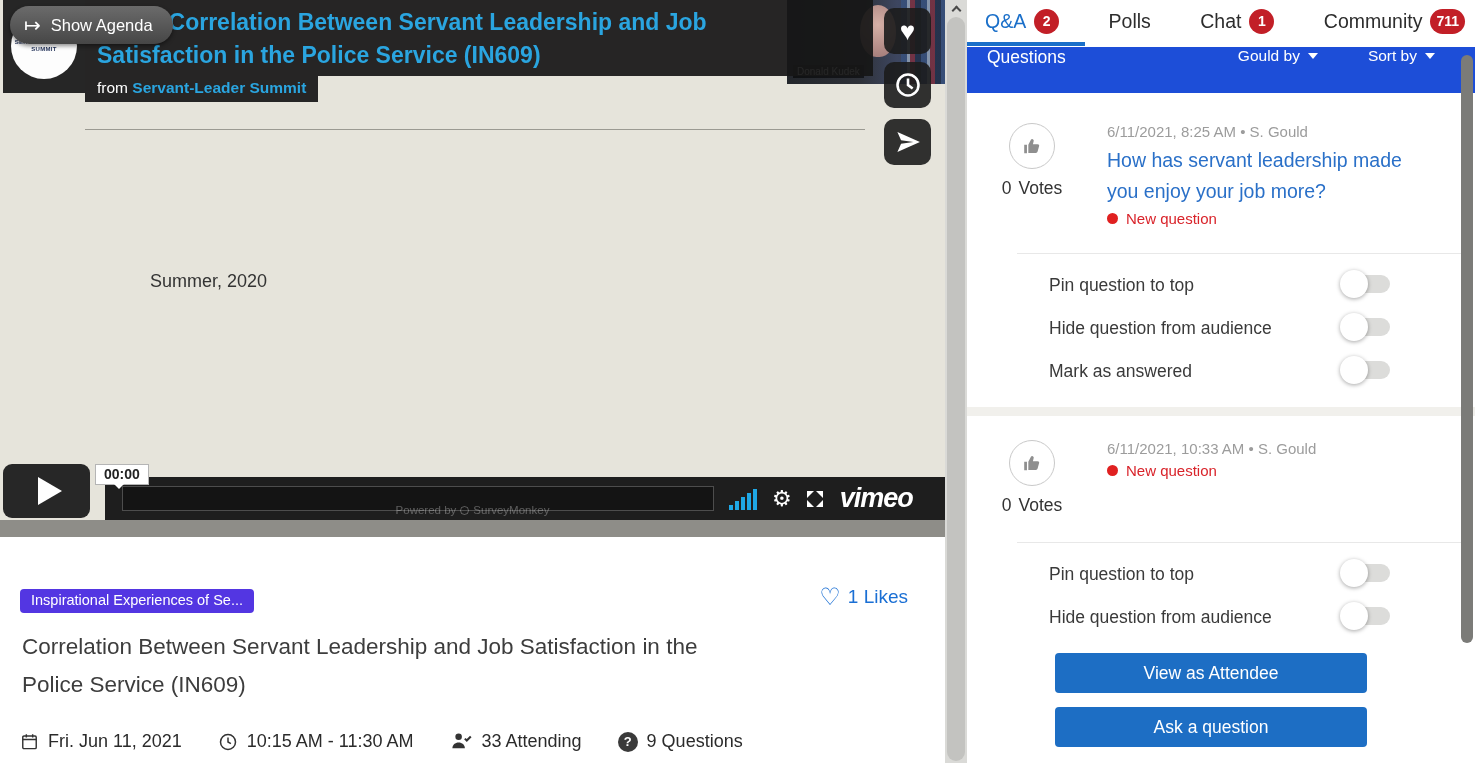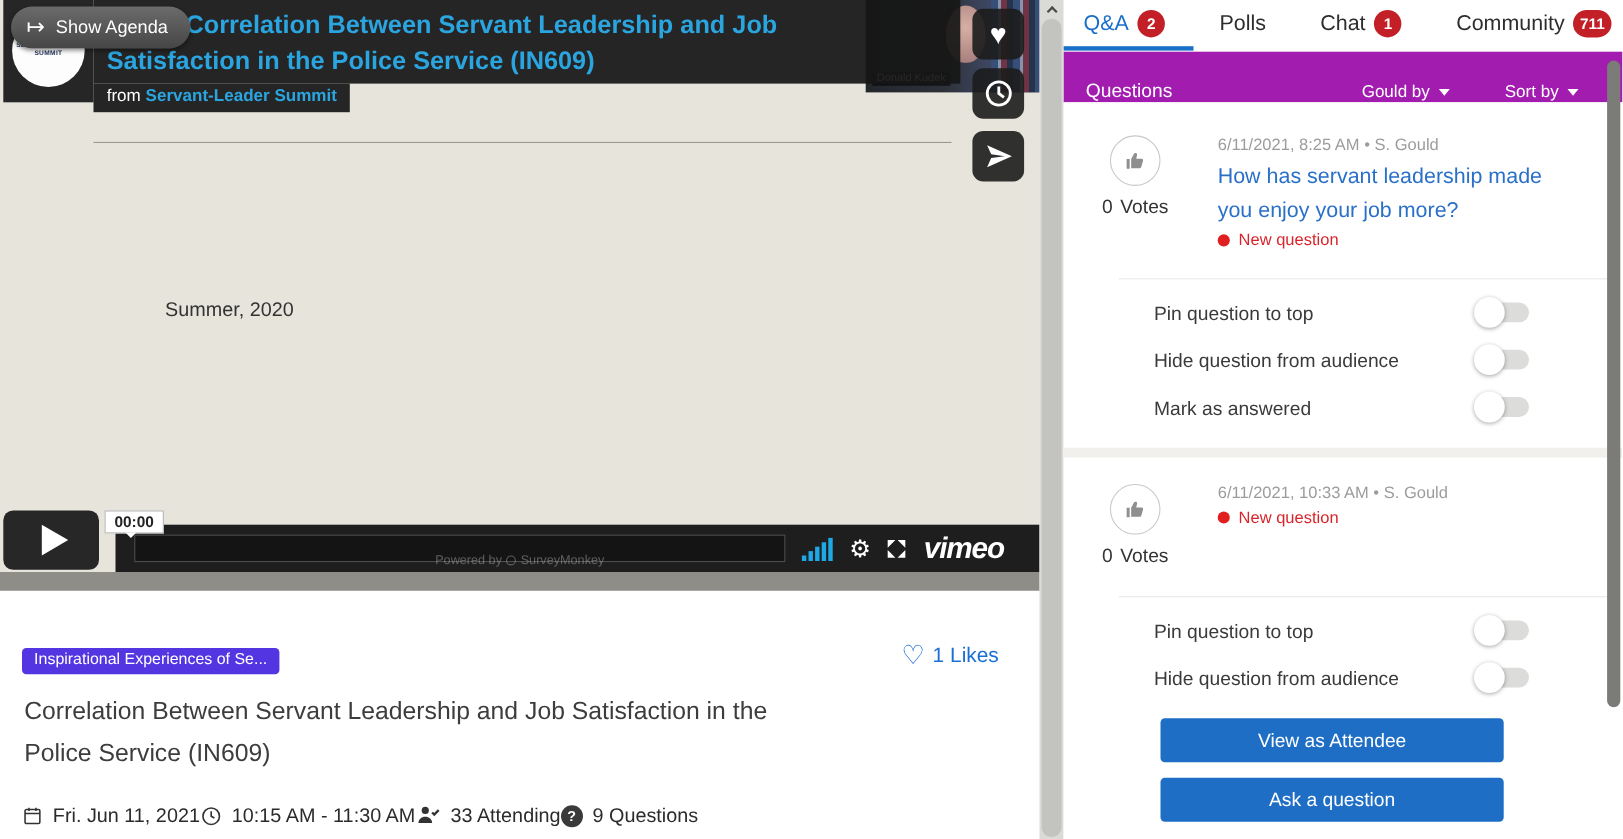--- a/index.html
+++ b/index.html
@@ -72,21 +72,21 @@
   .gray-strip { position:absolute; left:0; top:520px; width:945px; height:17px; background:#8e8d88; }
 
   
   .below { position:absolute; left:0; top:556px; width:945px; height:226px; background:#fff; }
   .cat-badge { position:absolute; left:20px; top:33px; background:#5336e2; color:#fff; font-size:14.5px;
                padding:3px 11px 5px; border-radius:4px; }
   .likes { position:absolute; right:37px; top:29px; color:#1a6fd4; font-size:19px; display:flex;
            align-items:center; gap:7px; cursor:pointer; }
   .likes .hrt { font-size:24px; line-height:1; }
   .sess-title { position:absolute; left:22px; top:72px; font-size:22.5px; color:#3d3d3d; line-height:1.7; }
-  .meta-row { position:absolute; left:20px; top:174px; display:flex; align-items:center;
+  .meta-row { position:absolute; left:20px; top:174px; display:flex; gap:36px; align-items:center;
               font-size:18px; color:#2b2b2b; }
   .meta-item { display:flex; align-items:center; gap:9px; }
   .qmark { width:20px; height:20px; border-radius:50%; background:#3a3a3a; color:#fff; font-size:13px;
            font-weight:bold; display:flex; align-items:center; justify-content:center; }
 
   
   .scroll-left { position:absolute; left:945px; top:0; width:22px; height:763px; background:#dadad7; }
   .scroll-up { height:17px; display:flex; align-items:center; justify-content:center; cursor:pointer; }
   .chev-up { width:7px; height:7px; border-left:2px solid #4a4a4a; border-top:2px solid #4a4a4a;
              transform:rotate(45deg); margin-top:4px; }
@@ -95,22 +95,22 @@
 
   
   .panel { position:absolute; left:967px; top:0; width:508px; height:763px; background:#fff; }
   .tabs { display:flex; align-items:center; justify-content:space-between; height:42px; padding:0 10px 0 18px; }
   .tab { display:flex; align-items:center; gap:8px; font-size:19.5px; color:#2d2d2d; cursor:pointer; }
   .tab.active { color:#1a6fc9; }
   .badge { min-width:25px; height:25px; border-radius:13px; background:#c21f27; color:#fff; font-size:14px;
            font-weight:bold; display:flex; align-items:center; justify-content:center; padding:0 6px; }
   .tab-underline { position:absolute; left:0; top:42px; width:118px; height:4px; background:#1a6fc9; }
 
-  .qbar { position:absolute; left:0; top:47px; width:508px; height:46px; background:#a21caf; color:#fff;
-          display:flex; align-items:flex-end; padding:0 40px 0 20px; }
+  .qbar { position:absolute; left:0; top:47px; width:508px; height:46px; background:#1d4ed8; color:#fff;
+          display:flex; align-items:flex-start; padding:0 40px 0 20px; }
   .qbar-title { font-size:17.5px; }
   .qbar-spacer { flex:1; }
   .qbar-dd { display:flex; align-items:center; gap:8px; font-size:15.5px; cursor:pointer; }
   .qbar-dd + .qbar-dd { margin-left:50px; }
   .caret { width:0; height:0; border:5px solid transparent; border-top:6px solid #fff; margin-top:5px; }
 
   .content { position:absolute; left:0; top:93px; width:508px; height:670px; background:#fff; overflow:hidden; }
   .qitem { display:flex; padding:30px 28px 0 30px; }
   .qitem.second { padding-top:24px; }
   .vote-col { width:70px; flex-shrink:0; display:flex; flex-direction:column; align-items:center; }

